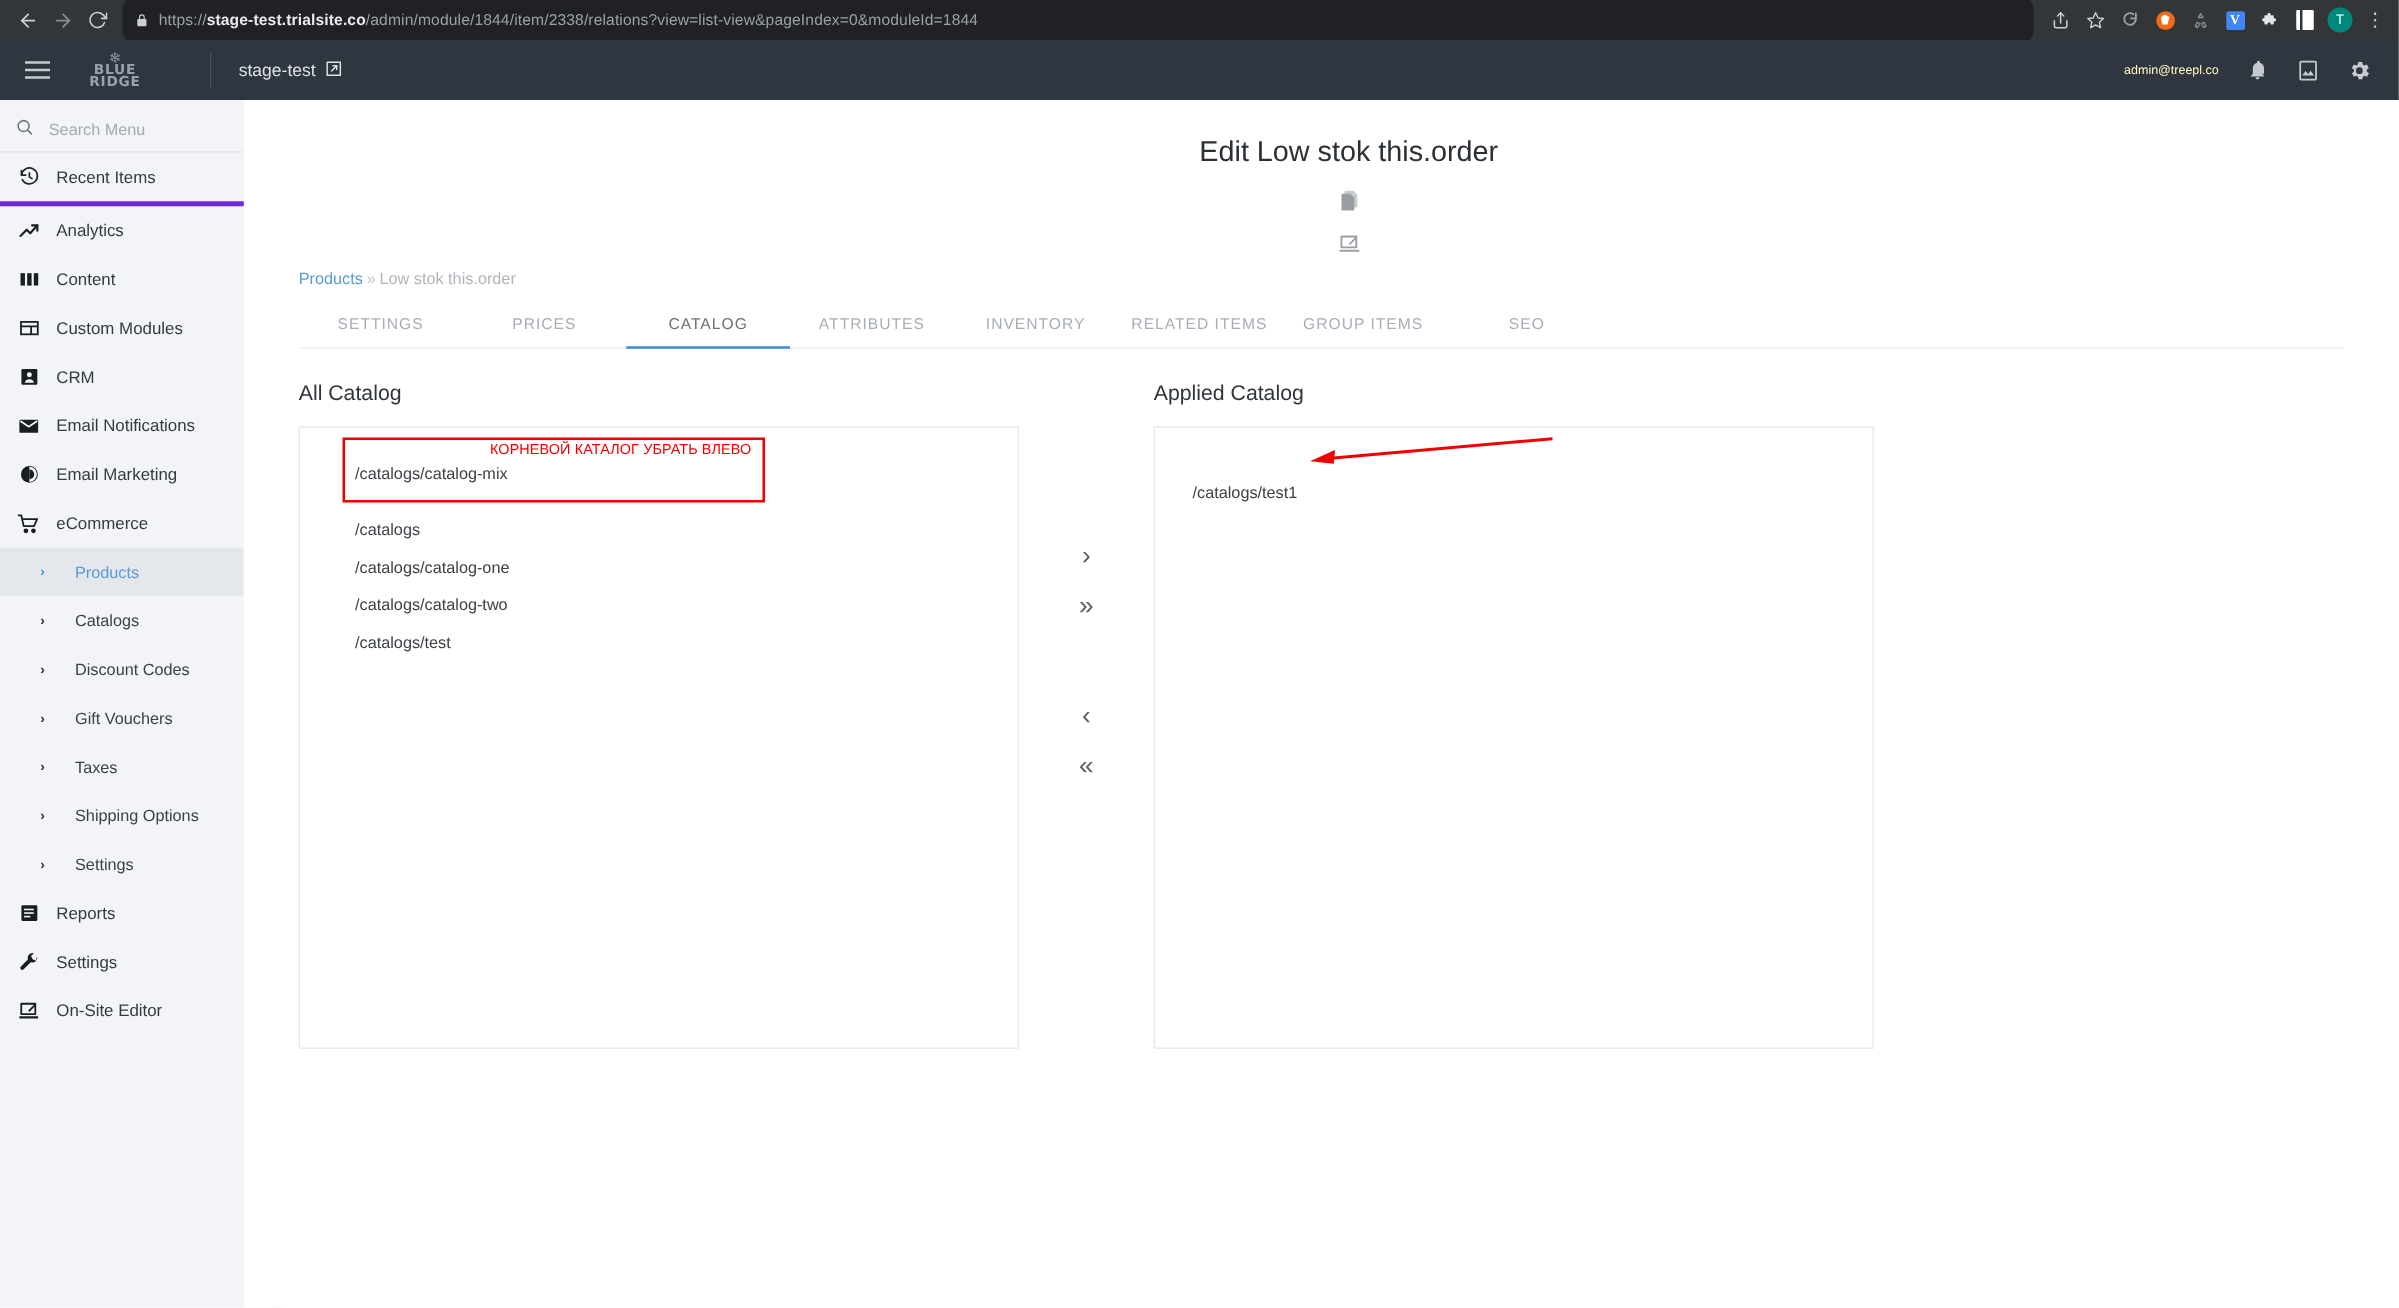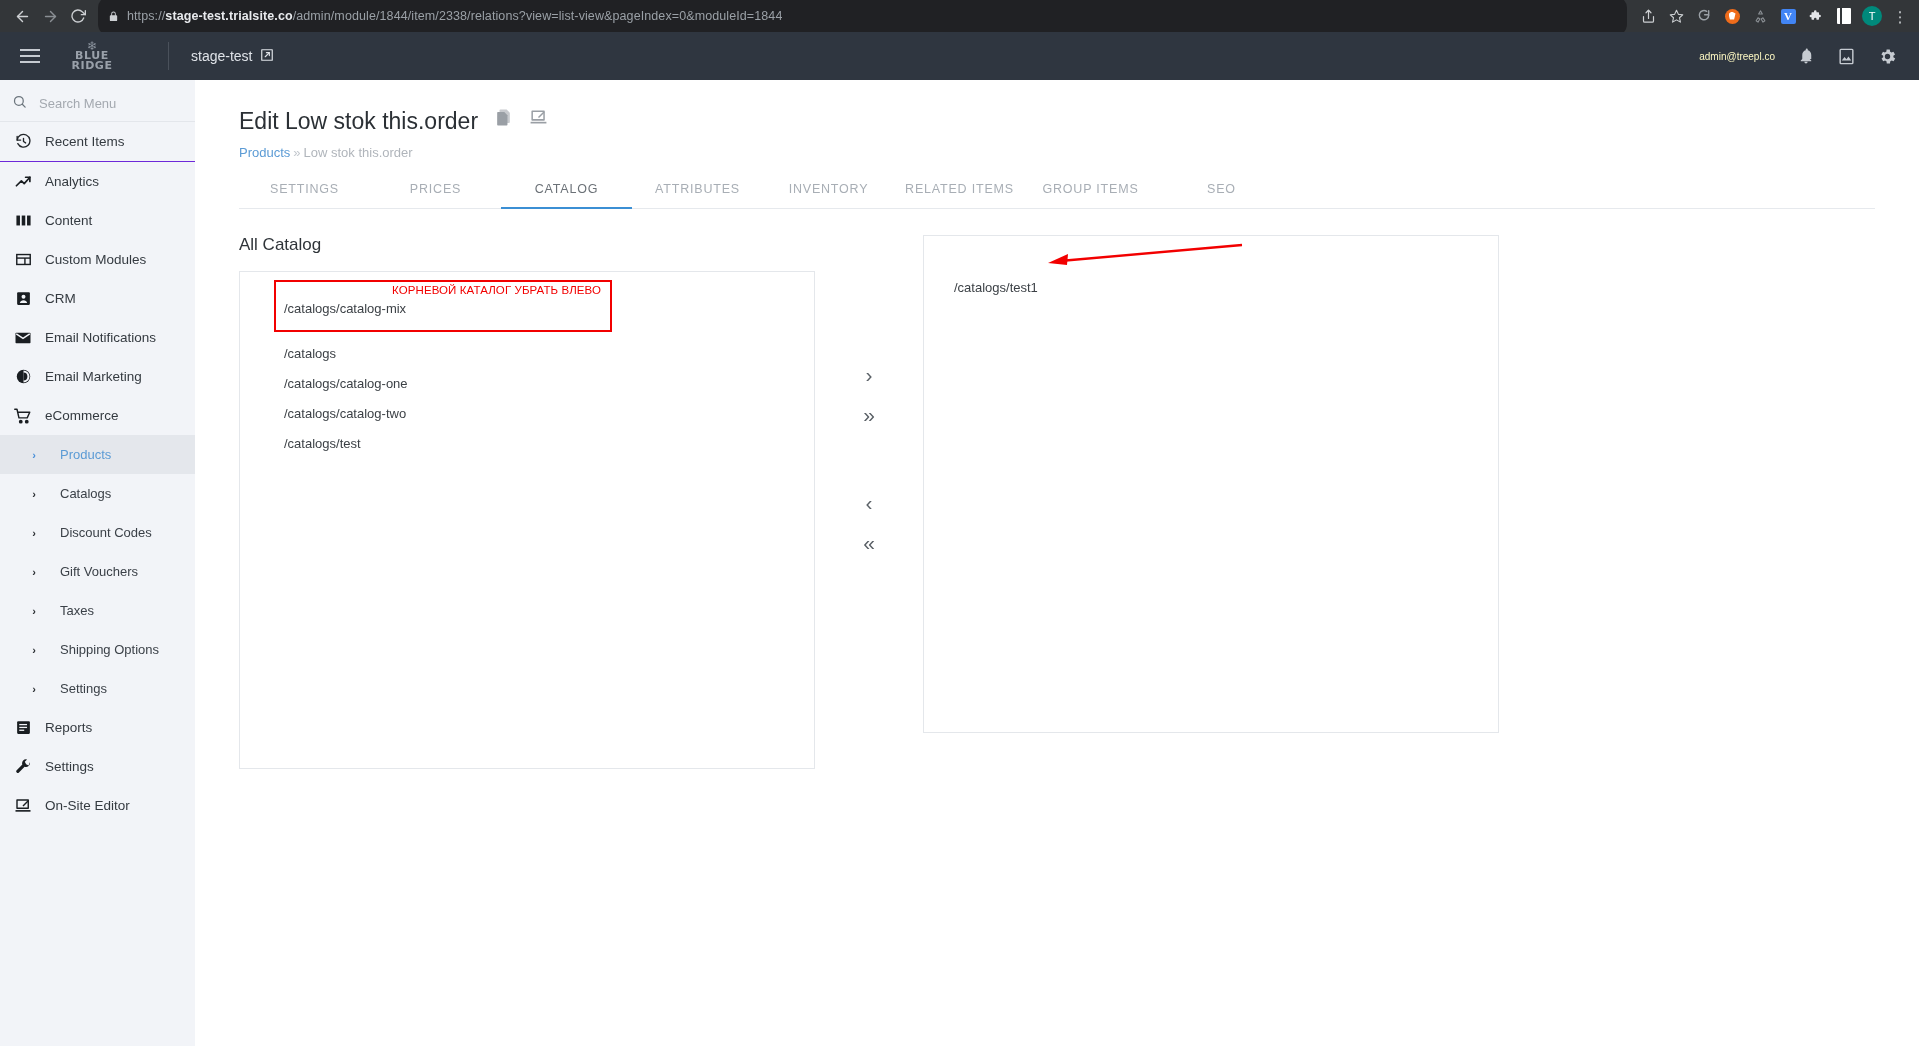--- a/index.html
+++ b/index.html
@@ -112,21 +112,21 @@
     border-right: 1px solid #e2e5ea;
     overflow: hidden;
   }
   .search-row {
     height: 36px; display: flex; align-items: center;
     padding: 0 12px; gap: 12px;
     border-bottom: 1px solid #e3e6eb;
     margin-top: 6px;
   }
   .search-row .ph { color: #a4a9b0; font-size: 13px; }
-  .nav-section { border-bottom: 1px solid #6d28d9; }
+  .nav-section { border-bottom: 4px solid #6d28d9; }
   .nav-item {
     display: flex; align-items: center;
     height: 39px; padding: 0 14px 0 13px;
     gap: 12px; color: #343a40; font-size: 13.5px;
     position: relative;
   }
   .nav-item .ico { width: 20px; display: flex; align-items: center; justify-content: center; flex: none; }
   .nav-item .lbl { flex: 1; white-space: nowrap; }
   .nav-item .chev { color: #5c636a; font-size: 10px; font-weight: bold; }
   .nav-item.sub { padding-left: 24px; gap: 16px; font-size: 13px; color: #3b4148; }
@@ -151,22 +151,23 @@
   }
 
   
   .main {
     position: absolute; top: 80px; left: 195px;
     width: 1724px; height: 966px;
     background: #fff;
     overflow: hidden;
   }
   .title-row {
-    display: flex; gap: 16px;
+    display: flex; align-items: center; gap: 16px;
     padding: 28px 0 0 44px;
+    flex-direction: column;
   }
   .page-title { font-size: 23px; color: #2b3035; font-weight: normal; }
   .title-ico { color: #9a9fa5; display: flex; }
   .breadcrumb {
     padding: 10px 0 0 44px; font-size: 13px; color: #b0b5bb;
   }
   .breadcrumb a { color: #5b9bd5; text-decoration: none; }
   .breadcrumb .sep { color: #c2c7cd; margin: 0 3px; }
 
   .tabs {
@@ -582,20 +583,21 @@
 
     <div class="transfer">
       <div class="tbtn">›</div>
       <div class="tbtn sp1">»</div>
       <div class="gap"></div>
       <div class="tbtn">‹</div>
       <div class="tbtn sp1">«</div>
     </div>
 
     <div class="panel-col">
+      <div class="panel-head">Applied Catalog</div>
       <div class="panel-box right-box">
         <div class="cat-item first">/catalogs/test1</div>
         <svg class="arrow-anno" viewBox="0 0 210 26">
           <line x1="208" y1="3" x2="26" y2="19" stroke="#f20000" stroke-width="2.4"></line>
           <polygon points="14,21 34,12 33,23" fill="#f20000"></polygon>
         </svg>
       </div>
     </div>
 
   </div>

